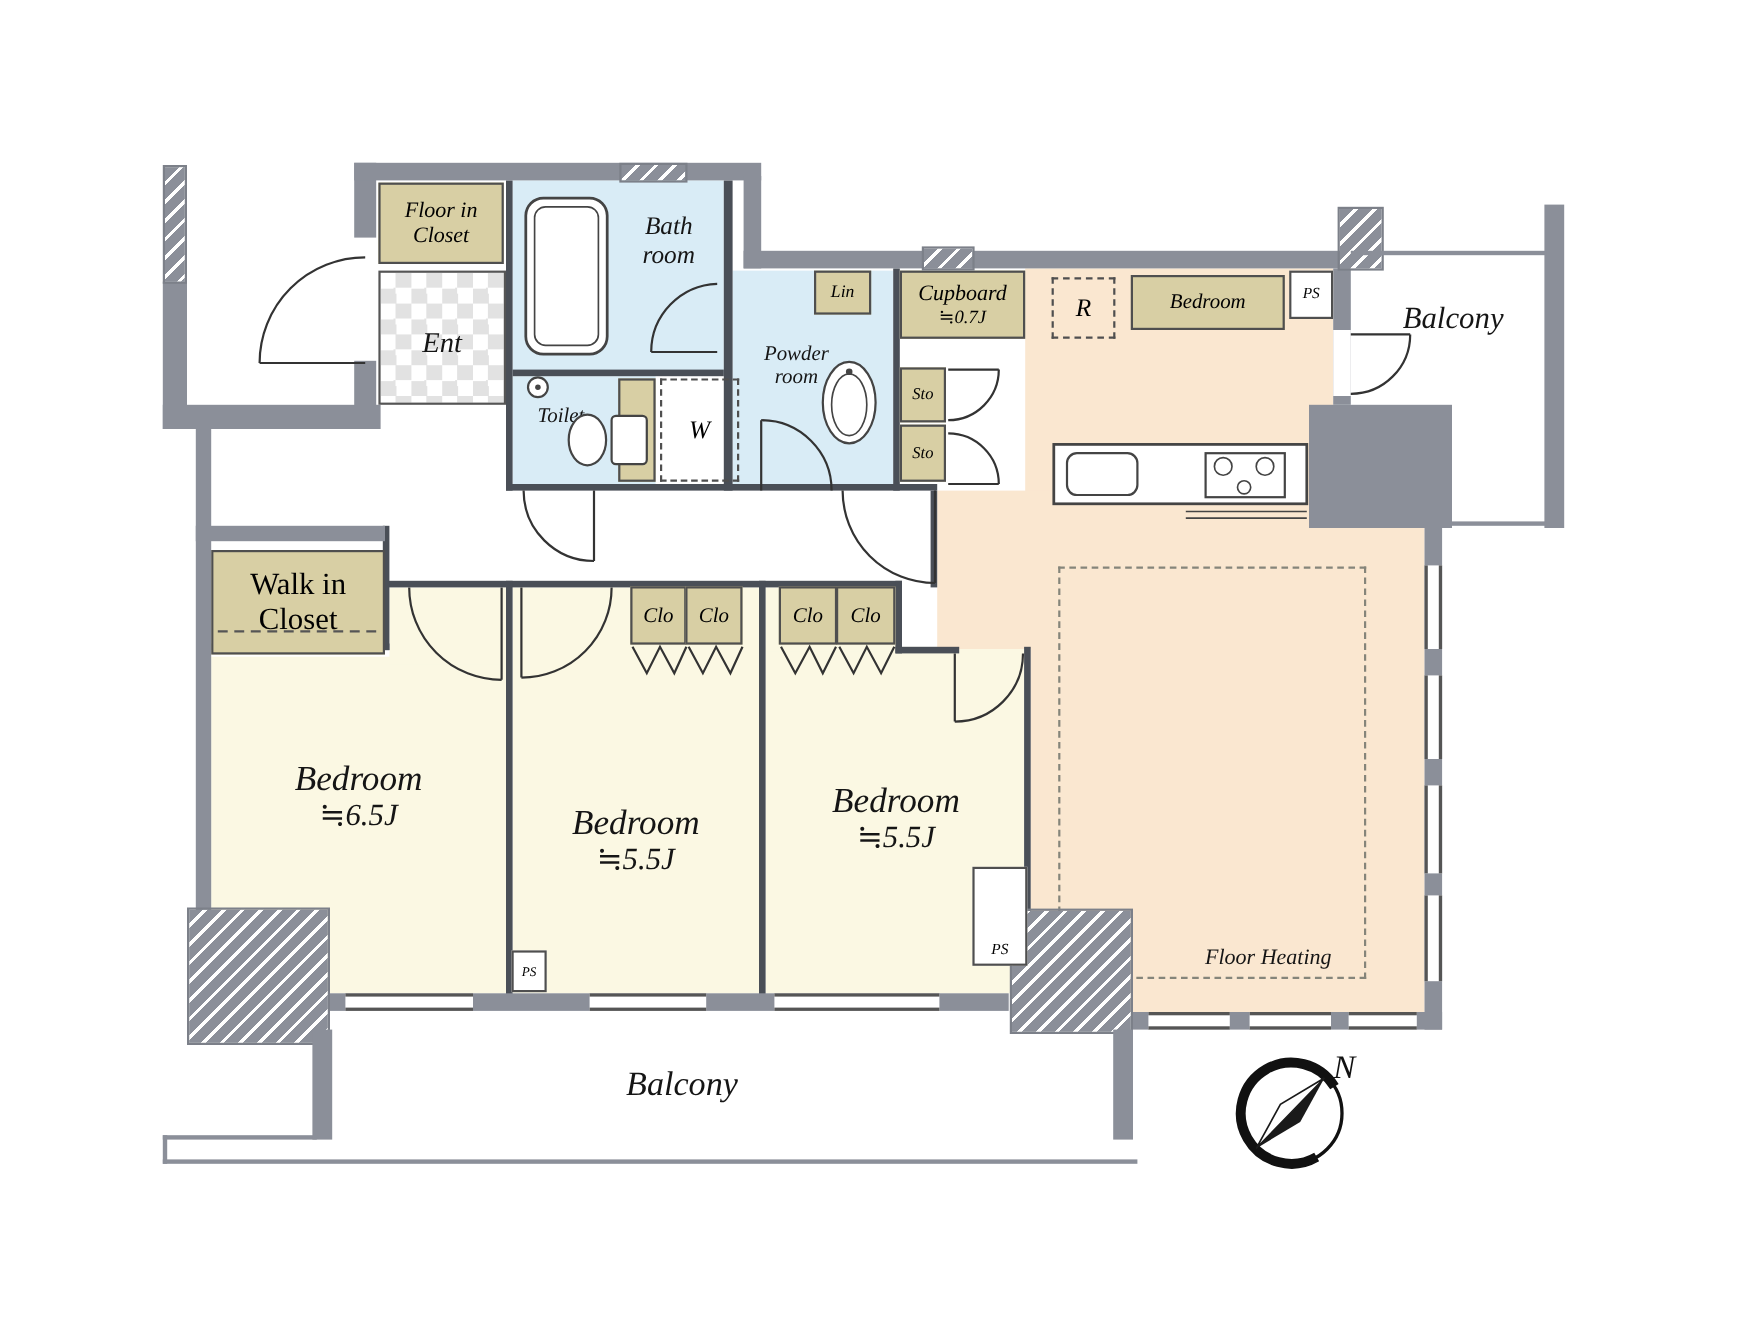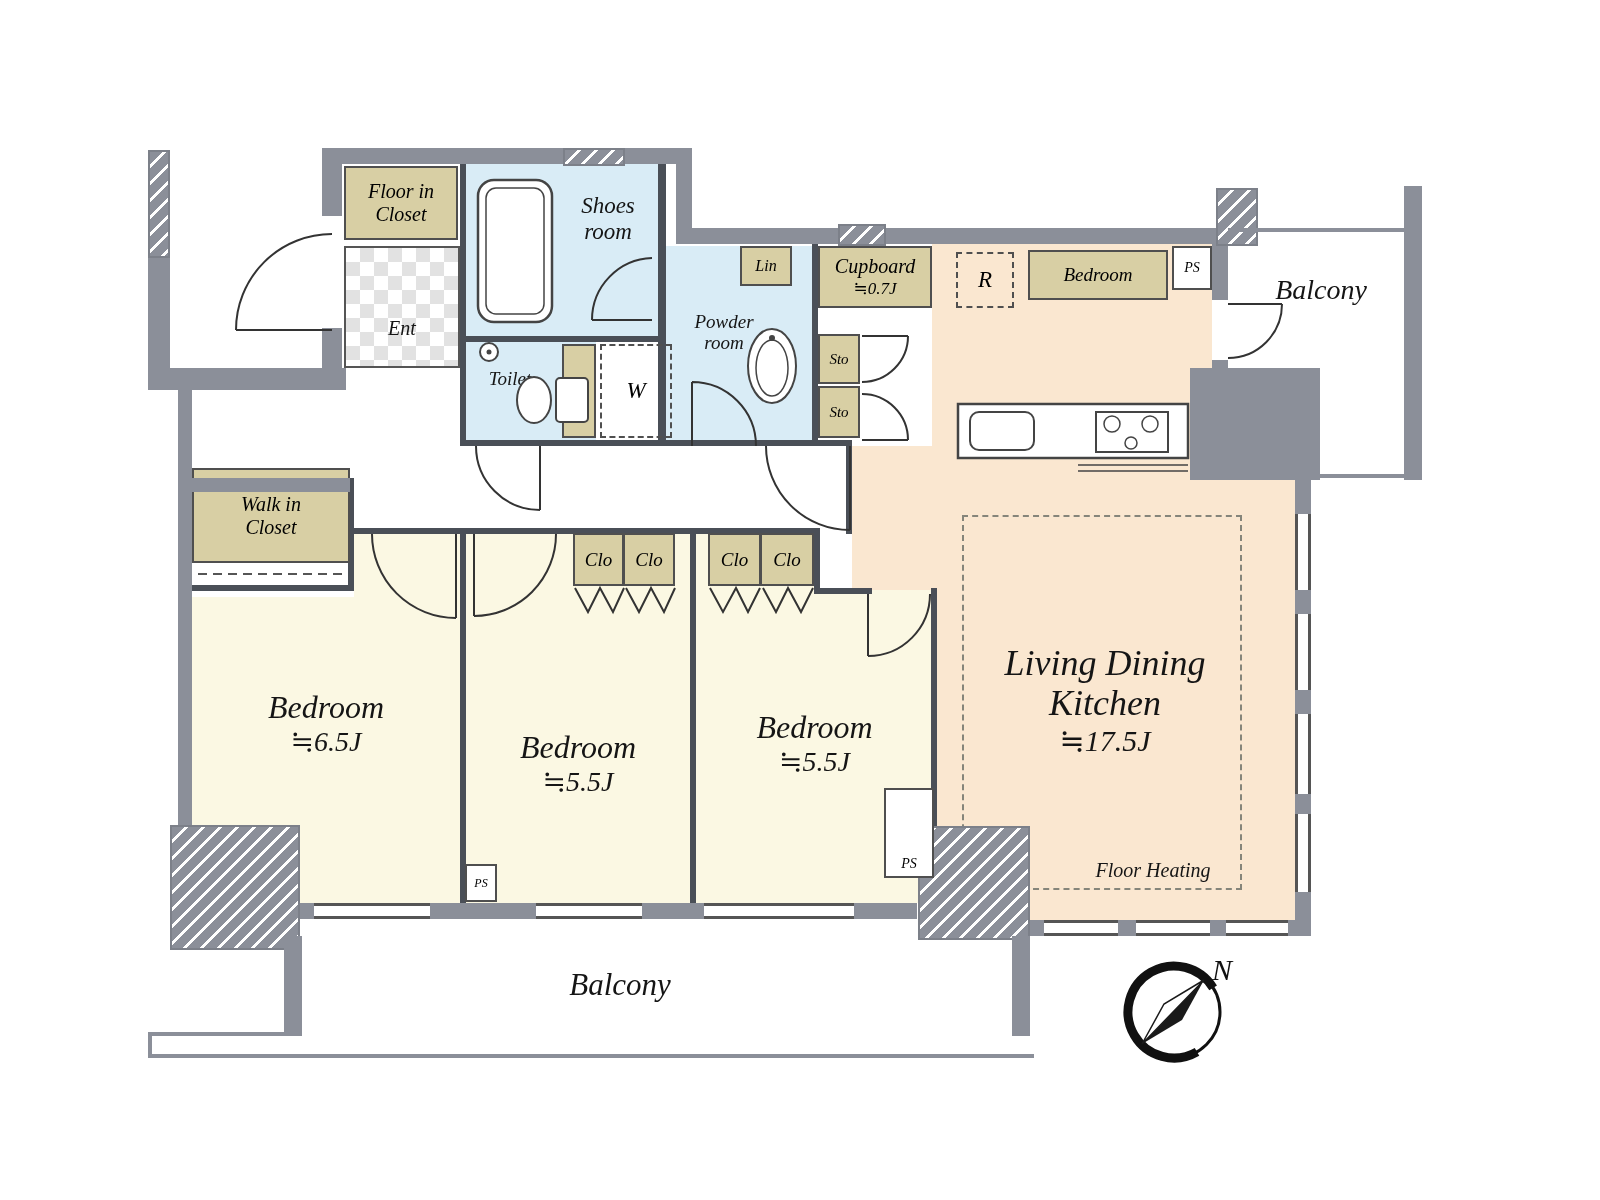--- a/index.html
+++ b/index.html
@@ -62,21 +62,21 @@
   <div class="iwall" style="left:460px;top:528px;width:6px;height:382px"></div>
   <div class="iwall" style="left:690px;top:528px;width:6px;height:382px"></div>
   <div class="iwall" style="left:931px;top:588px;width:6px;height:320px"></div>
   <div class="iwall" style="left:192px;top:585px;width:162px;height:6px"></div>
   <div class="iwall" style="left:348px;top:478px;width:6px;height:113px"></div>
 
   <div class="tanbox" style="left:344px;top:166px;width:114px;height:74px;font-style:italic;font-size:20px">
     <span>Floor in</span>
     <span>Closet</span>
   </div>
-  <div class="tanbox" style="left:192px;top:468px;width:158px;height:95px;font-style:italic;font-size:20px">
+  <div class="tanbox" style="left:192px;top:500px;width:158px;height:95px;font-size:28px">
     <span>Walk in</span>
     <span>Closet</span>
   </div>
   <div class="tanbox" style="left:562px;top:344px;width:34px;height:94px"></div>
   <div class="tanbox" style="left:740px;top:246px;width:52px;height:40px;font-style:italic;font-size:16px">
     <span>Lin</span>
   </div>
   <div class="tanbox" style="left:818px;top:246px;width:114px;height:62px;font-style:italic">
     <span style="font-size:20px">Cupboard</span>
     <span style="font-size:17px">≒0.7J</span>
@@ -157,25 +157,25 @@
   <div class="psbox" style="left:1172px;top:246px;width:40px;height:44px;font-style:italic;font-size:14px">
     <span>PS</span>
   </div>
   <div class="psbox" style="left:465px;top:864px;width:32px;height:38px;font-style:italic;font-size:12px">
     <span>PS</span>
   </div>
   <div class="psbox" style="left:884px;top:788px;width:50px;height:90px;align-items:flex-end;padding-bottom:4px;font-style:italic;font-size:14px">
     <span>PS</span>
   </div>
 
-  <div class="lbl" style="left:352px;top:310px;width:100px;height:36px;font-size:20px">
+  <div class="lbl" style="left:352px;top:294px;width:100px;height:36px;font-size:26px">
     <span>Ent</span>
   </div>
   <div class="lbl" style="left:556px;top:188px;width:104px;height:62px;font-size:23px">
-    <span>Shoes</span>
+    <span>Bath</span>
     <span>room</span>
   </div>
   <div class="lbl" style="left:468px;top:366px;width:84px;height:26px;font-size:19px">
     <span>Toilet</span>
   </div>
   <div class="lbl" style="left:668px;top:304px;width:112px;height:56px;font-size:19px">
     <span>Powder</span>
     <span>room</span>
   </div>
   <div class="lbl" style="left:1236px;top:270px;width:170px;height:40px;font-size:28px">
@@ -185,25 +185,20 @@
     <span style="font-size:32px">Bedroom</span>
     <span style="font-size:28px">≒6.5J</span>
   </div>
   <div class="lbl" style="left:466px;top:712px;width:224px;height:104px">
     <span style="font-size:32px">Bedroom</span>
     <span style="font-size:28px">≒5.5J</span>
   </div>
   <div class="lbl" style="left:698px;top:692px;width:233px;height:104px">
     <span style="font-size:32px">Bedroom</span>
     <span style="font-size:28px">≒5.5J</span>
-  </div>
-  <div class="lbl" style="left:955px;top:625px;width:300px;height:150px">
-    <span style="font-size:36px">Living Dining</span>
-    <span style="font-size:36px">Kitchen</span>
-    <span style="font-size:30px">≒17.5J</span>
   </div>
   <div class="lbl" style="left:1058px;top:856px;width:190px;height:28px;font-size:20px">
     <span>Floor Heating</span>
   </div>
   <div class="lbl" style="left:455px;top:962px;width:330px;height:46px;font-size:31px">
     <span>Balcony</span>
   </div>
 
   <svg class="abs" style="left:0;top:0" width="1600" height="1200" viewBox="0 0 1600 1200">
 

